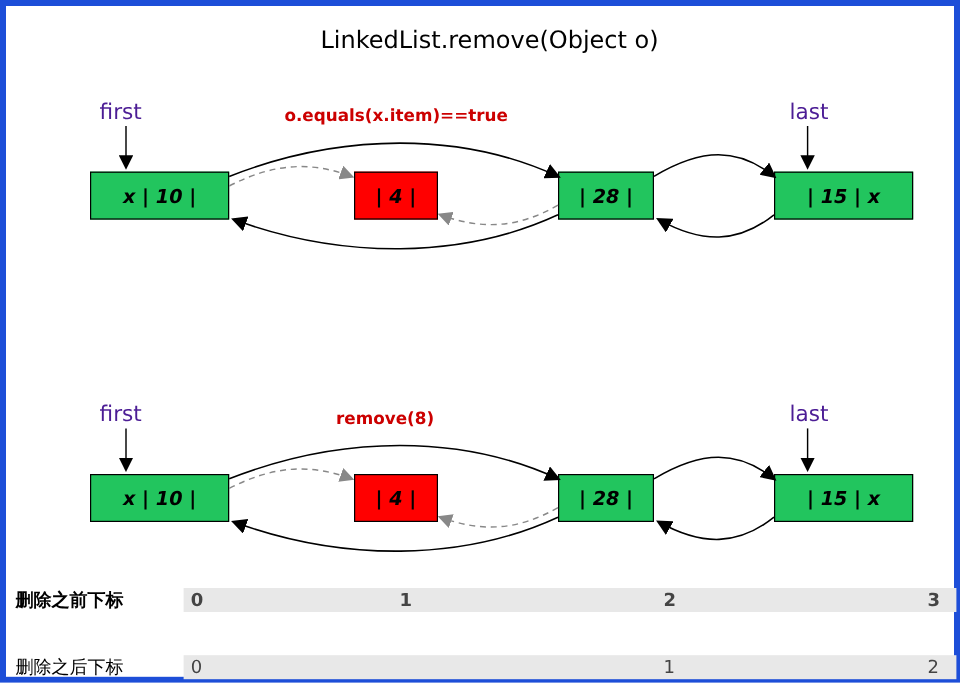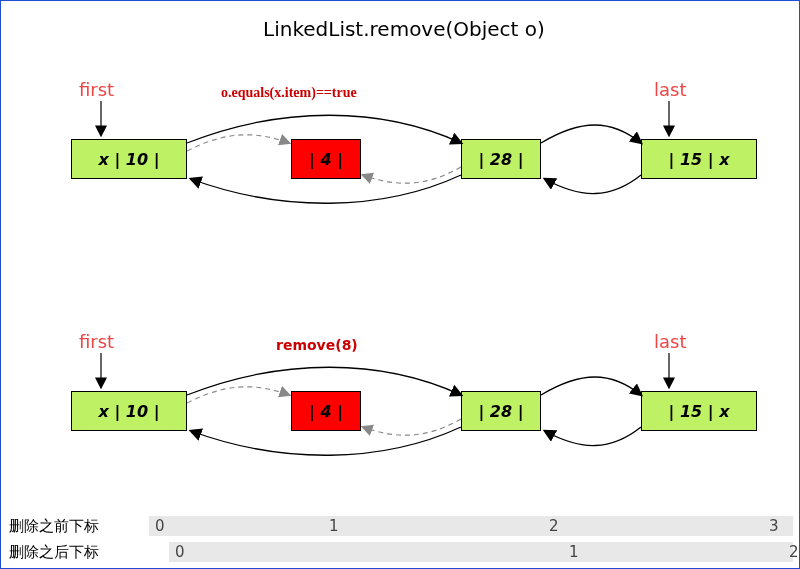--- a/index.html
+++ b/index.html
@@ -6,44 +6,44 @@
   body {
     margin: 0;
     padding: 0;
     font-family: "DejaVu Sans", Arial, sans-serif;
     background: #fff;
   }
   .canvas {
     position: relative;
     width: 800px;
     height: 569px;
-    border: 1px solid #1d4ed8;
+    border: 5px solid #1d4ed8;
     background: #fff;
   }
   .title {
     position: absolute;
     font-size: 20px;
     color: #000;
     white-space: nowrap;
   }
   .pointer-label {
     position: absolute;
     font-size: 18px;
-    color: #ef4444;
+    color: #4c1d95;
   }
   .condition-label {
     position: absolute;
     font-size: 14px;
     font-weight: bold;
     color: #cc0000;
   }
   .node {
     position: absolute;
     border: 1px solid #000;
-    background: #bef264;
+    background: #22c55e;
     font-weight: bold;
     font-style: italic;
     font-size: 16px;
     display: flex;
     align-items: center;
     justify-content: center;
     height: 40px;
   }
   .node.red { background: #ff0000; }
   svg.overlay {
@@ -81,47 +81,47 @@
 </style>
 </head>
 <body>
 
 <div class="canvas">
 
   <div class="title" style="left:262px; top:16px;">LinkedList.remove(Object o)</div>
 
   <div class="pointer-label" style="left:78px; top:78px;">first</div>
   <div class="pointer-label" style="left:653px; top:78px;">last</div>
-  <div class="condition-label" style="left:220px; top:84px;font-family:Liberation Serif, serif;">o.equals(x.item)==true</div>
+  <div class="condition-label" style="left:232px; top:84px;">o.equals(x.item)==true</div>
 
   <div class="node" style="left:70px;  top:138px; width:116px;">x | 10 |</div>
   <div class="node red" style="left:290px; top:138px; width:70px;">| 4 |</div>
   <div class="node" style="left:460px; top:138px; width:80px;">| 28 |</div>
   <div class="node" style="left:640px; top:138px; width:116px;">| 15 | x</div>
 
 
   <div class="pointer-label" style="left:78px; top:330px;">first</div>
   <div class="pointer-label" style="left:653px; top:330px;">last</div>
   <div class="condition-label" style="left:275px; top:336px;">remove(8)</div>
 
   <div class="node" style="left:70px;  top:390px; width:116px;">x | 10 |</div>
   <div class="node red" style="left:290px; top:390px; width:70px;">| 4 |</div>
   <div class="node" style="left:460px; top:390px; width:80px;">| 28 |</div>
   <div class="node" style="left:640px; top:390px; width:116px;">| 15 | x</div>
 
-  <div class="index-row" style="top:514px;">
+  <div class="index-row" style="top:484px;font-weight:bold;">
     <div class="index-label">删除之前下标</div>
     <div class="index-strip">
       <span class="idx" style="left:6px;">0</span>
       <span class="idx" style="left:180px;">1</span>
       <span class="idx" style="left:400px;">2</span>
       <span class="idx" style="left:620px;">3</span>
     </div>
   </div>
-  <div class="index-row" style="top:540px;gap:20px;">
+  <div class="index-row" style="top:540px;">
     <div class="index-label">删除之后下标</div>
     <div class="index-strip">
       <span class="idx" style="left:6px;">0</span>
       <span class="idx" style="left:400px;">1</span>
       <span class="idx" style="left:620px;">2</span>
     </div>
   </div>
 
   <svg class="overlay">
     <defs>

